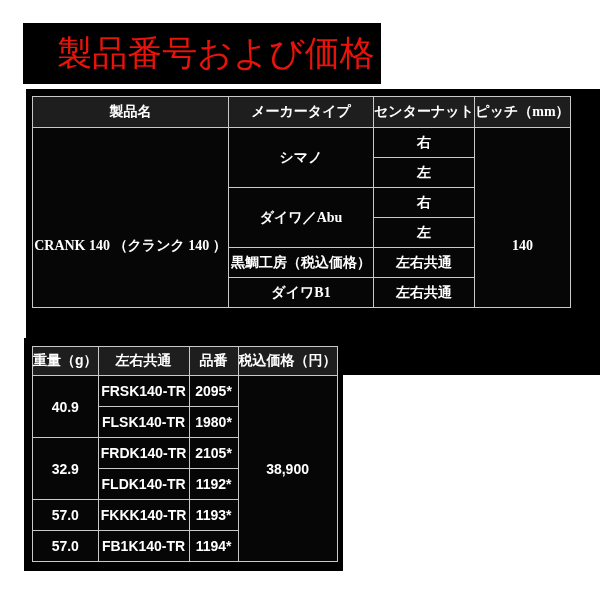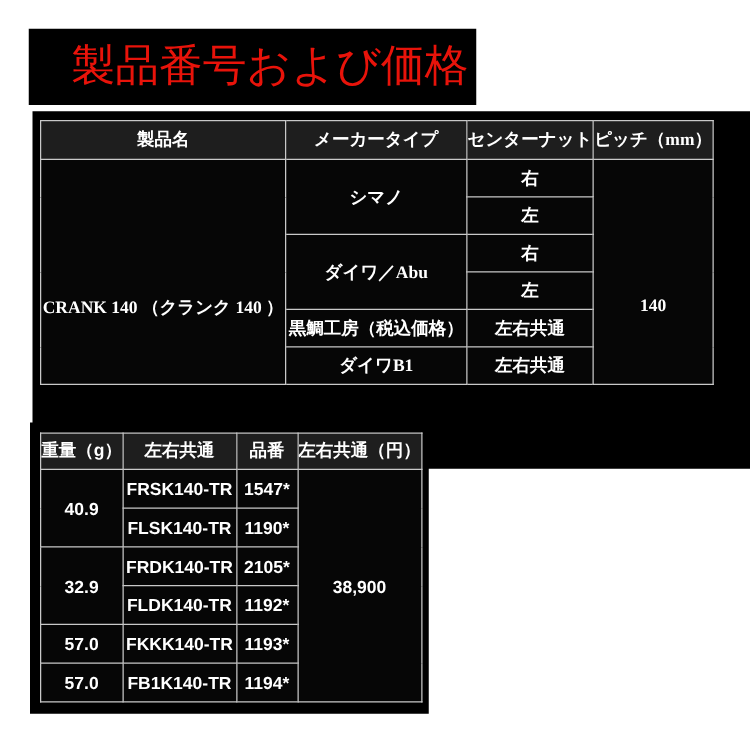--- a/index.html
+++ b/index.html
@@ -97,31 +97,31 @@
           <col class="c1">
           <col class="c2">
           <col class="c3">
           <col class="c4">
         </colgroup>
       <tbody>
           <tr class="hdr">
         <th>重量（g）</th>
         <th>左右共通</th>
         <th>品番</th>
-        <th>左右共通（円）</th>
+        <th>税込価格（円）</th>
       </tr>
       <tr class="row">
         <td rowspan="2">40.9</td>
         <td>FRSK140-TR</td>
-        <td>1547*</td>
+        <td>2095*</td>
         <td rowspan="6">38,900</td>
       </tr>
       <tr class="row">
         <td>FLSK140-TR</td>
-        <td>1190*</td>
+        <td>1980*</td>
       </tr>
       <tr class="row">
         <td rowspan="2">32.9</td>
         <td>FRDK140-TR</td>
         <td>2105*</td>
       </tr>
       <tr class="row">
         <td>FLDK140-TR</td>
         <td>1192*</td>
       </tr>

